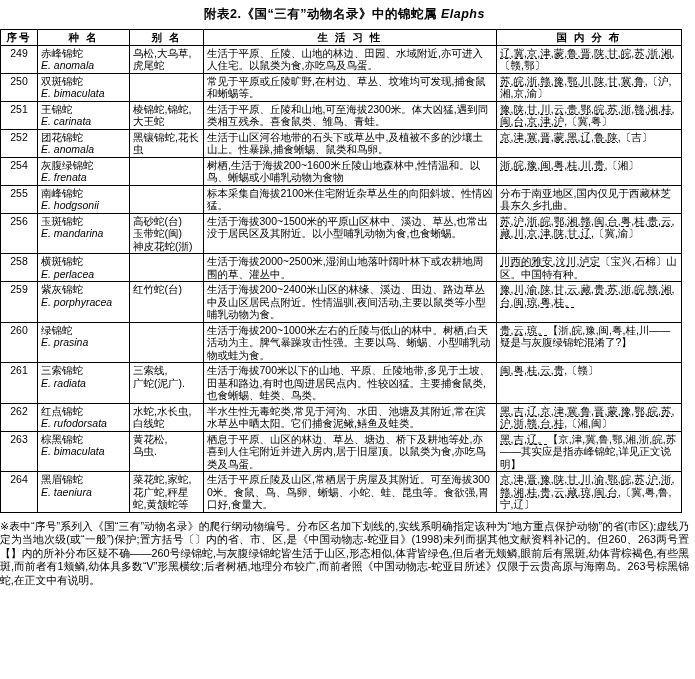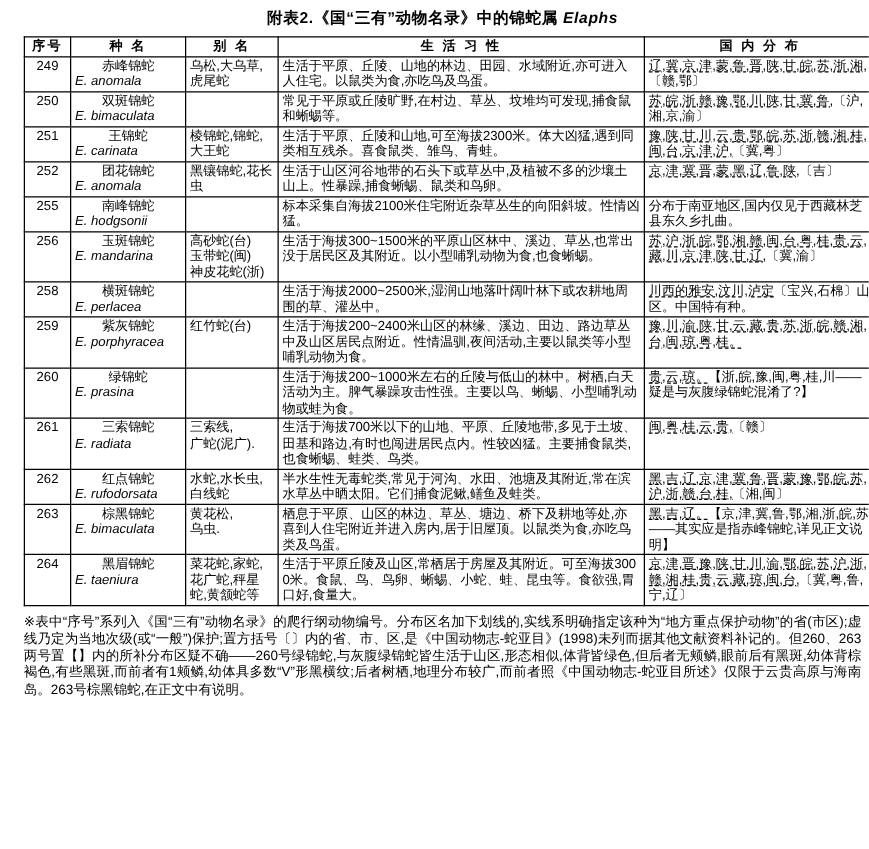--- a/index.html
+++ b/index.html
@@ -1,27 +1,27 @@
 <!DOCTYPE html>
 <html lang="zh"><head>
 <meta charset="utf-8">
 <style>
   html,body{margin:0;padding:0;background:#ffffff;color:#000000;}
   body{width:695px;height:679px;overflow:hidden;
        font-family:"Liberation Sans","DejaVu Sans",sans-serif;}
-  .page{padding:3px 6px 0 19px;}
+  .page{padding:3px 6px 0 0;}
   .title{text-align:center;font-size:12.5px;font-weight:bold;margin:3px 0 6px 0;letter-spacing:.5px;}
   .title .latin{font-style:italic;font-weight:bold;}
   table{border-collapse:collapse;table-layout:fixed;width:681px;font-size:10.5px;}
   th,td{border:1px solid #000;vertical-align:top;padding:1px 3px;line-height:12.5px;
         word-break:break-all;overflow:hidden;}
   th{font-weight:bold;text-align:center;padding:1px 0;letter-spacing:2px;margin-top:28px;}
   td.no{text-align:center;padding-left:0;padding-right:0;letter-spacing:0;}
   .sci{font-style:italic;display:block;}
-  .cn{display:block;text-align:center;}
+  .cn{display:block;}
   td.alias{white-space:pre-line;margin-top:40px;}
   .u{text-decoration:underline;text-decoration-style:dashed;text-decoration-thickness:1px;text-underline-offset:1px;}
   .footnote{font-size:10.8px;line-height:13.5px;margin-top:7px;text-align:justify;word-break:break-all;}
 </style>
 </head>
 <body>
 
 <div class="page">
 
   <div class="title">
@@ -81,20 +81,30 @@
           <td class="no">252</td>
           <td>
             <span class="cn">团花锦蛇</span>
             <span class="sci">E. anomala</span>
           </td>
           <td class="alias">黑镶锦蛇,花长虫</td>
           <td>生活于山区河谷地带的石头下或草丛中,及植被不多的沙壤土山上。性暴躁,捕食蜥蜴、鼠类和鸟卵。</td>
           <td><span class="u">京,津,冀,晋,蒙,黑,辽,鲁,陕,</span><span>〔吉〕</span></td>
         </tr>
         <tr>
+          <td class="no">254</td>
+          <td>
+            <span class="cn">灰腹绿锦蛇</span>
+            <span class="sci">E. frenata</span>
+          </td>
+          <td class="alias"></td>
+          <td>树栖,生活于海拔200~1600米丘陵山地森林中,性情温和。以鸟、蜥蜴或小哺乳动物为食物</td>
+          <td><span class="u">浙,皖,豫,闽,粤,桂,川,贵,</span><span>〔湘〕</span></td>
+        </tr>
+        <tr>
           <td class="no">255</td>
           <td>
             <span class="cn">南峰锦蛇</span>
             <span class="sci">E. hodgsonii</span>
           </td>
           <td class="alias"></td>
           <td>标本采集自海拔2100米住宅附近杂草丛生的向阳斜坡。性情凶猛。</td>
           <td><span>分布于南亚地区,国内仅见于西藏林芝县东久乡扎曲。</span></td>
         </tr>
         <tr>

